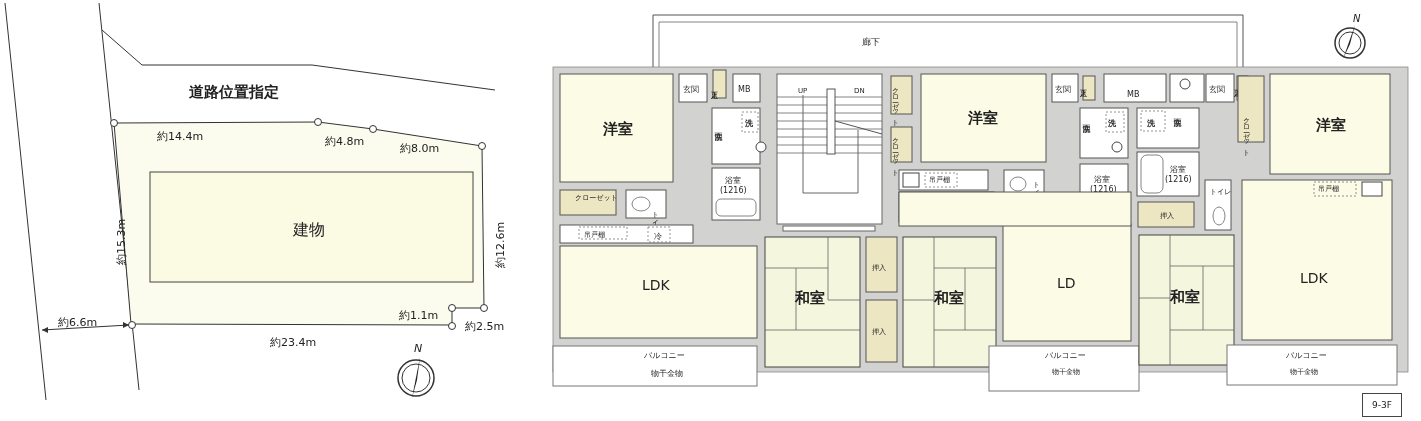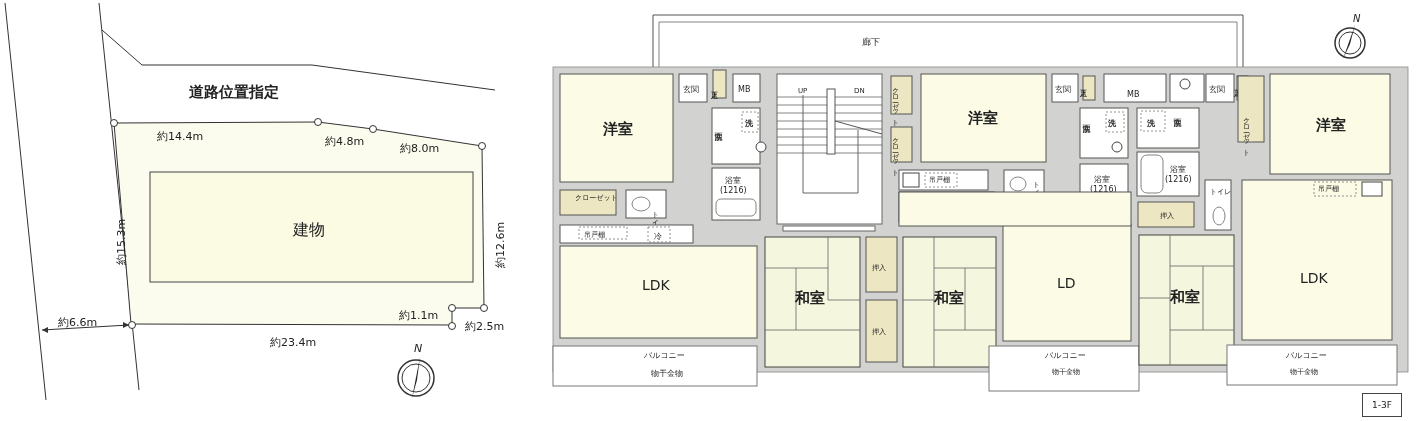--- a/index.html
+++ b/index.html
@@ -242,13 +242,13 @@
   </g>
 
   <g>
     <text class="lbl" x="1353" y="22" font-size="10" font-style="italic">N</text>
     <circle cx="1350" cy="43" r="15" fill="none" stroke="#333" stroke-width="1.5"></circle>
     <circle cx="1350" cy="43" r="11" fill="none" stroke="#333" stroke-width="1"></circle>
     <polygon points="1355,25 1343,59 1350,44" fill="#222"></polygon>
   </g>
 </svg>
 
-<div class="badge" style="left:1362px; top:393px; width:38px; height:22px;">1-3F</div>
+<div class="badge" style="left:1362px; top:393px; width:38px; height:22px;">9-3F</div>
 
 </body></html>

